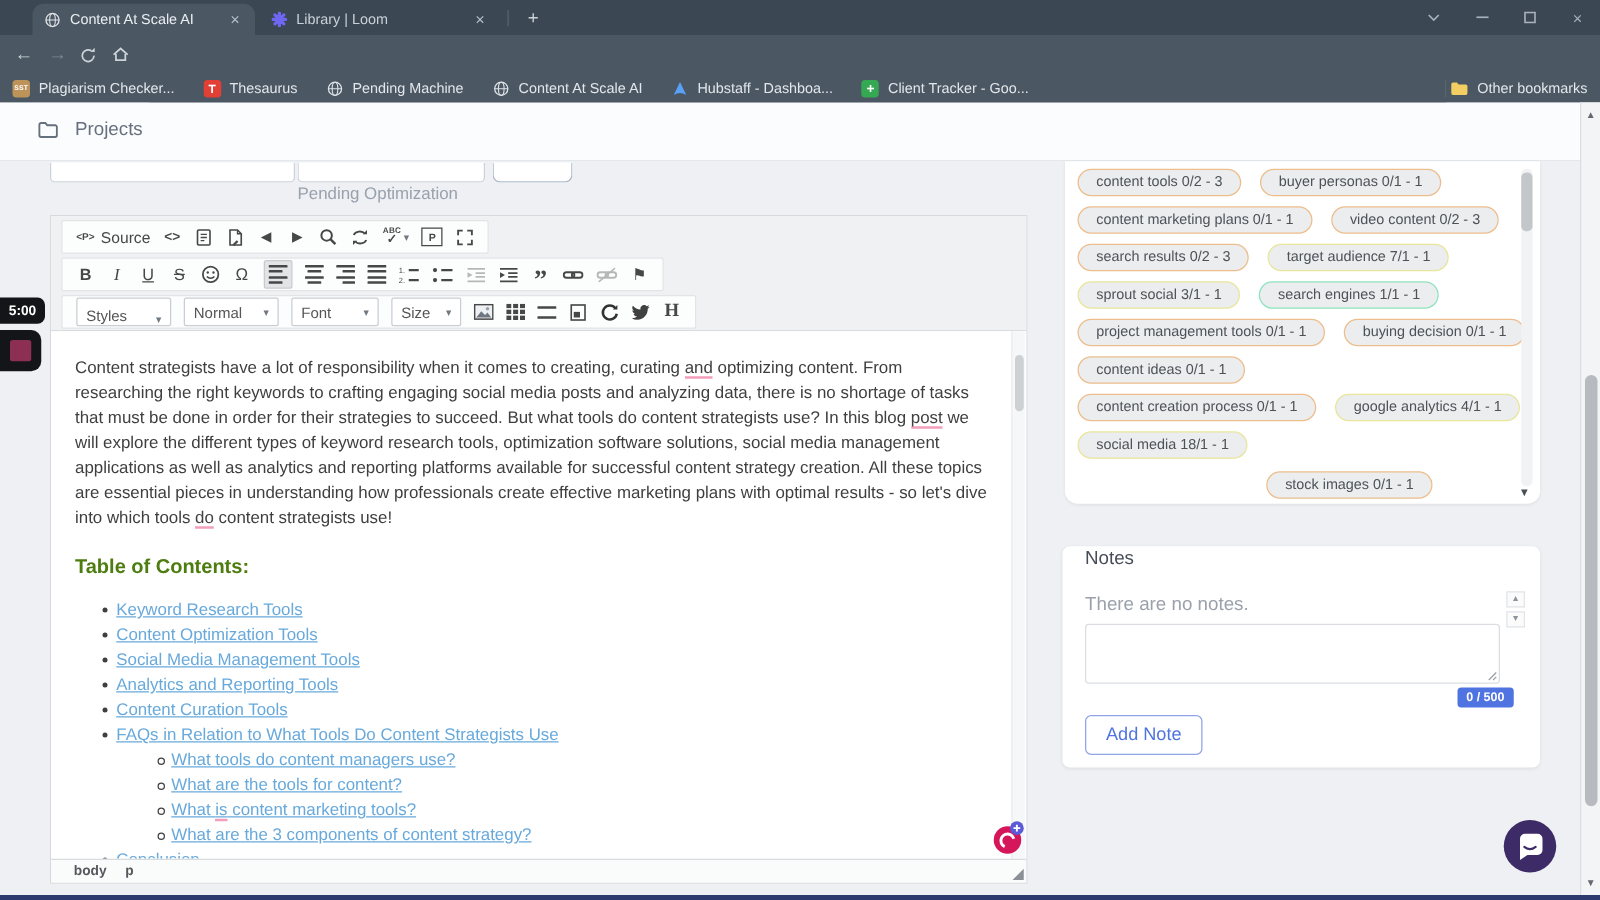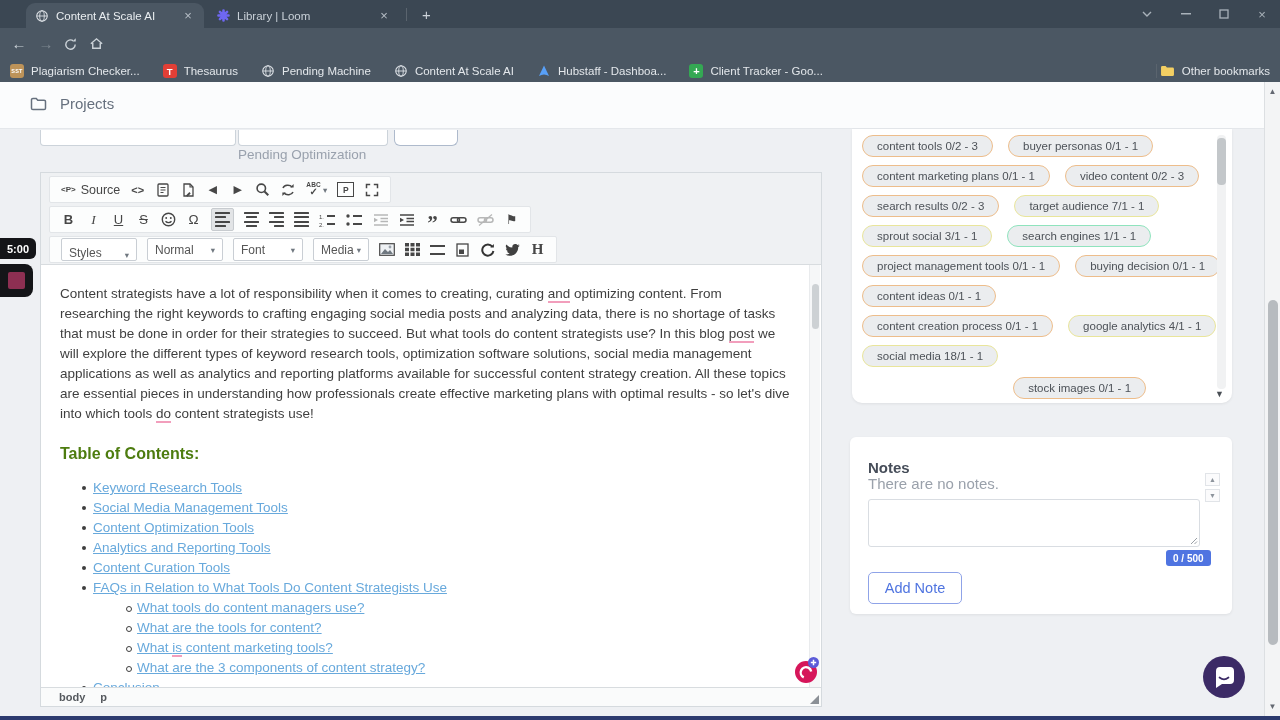--- a/index.html
+++ b/index.html
@@ -94,21 +94,21 @@
   .rec-stop i{width:17px;height:17px;background:#8d2f52;border-radius:2px}
   
   .kw-panel{position:absolute;left:852px;top:129px;width:380px;height:274px;background:#fff;border-radius:0 0 10px 10px;box-shadow:0 1px 3px rgba(0,0,0,.07);overflow:hidden;z-index:2}
   .kw-inner{padding:0 30px 0 10px;margin-top:-2px}
   .tag-row{display:flex;gap:15px;margin-top:8px}
   .tag{height:22px;display:inline-flex;align-items:center;padding:0 14px;border-radius:12px;background:#ebedef;border:1.5px solid;font-size:11.5px;color:#4d5258;white-space:nowrap;box-sizing:border-box}
   .kw-scroll{position:absolute;right:6px;top:6px;width:9px;height:254px;background:#f1f2f3;border-radius:4px}
   .kw-thumb{position:absolute;left:0;top:3px;width:9px;height:47px;background:#c3c7ca;border-radius:4px}
   .kw-more{position:absolute;right:8px;bottom:4px;font-size:9px;color:#4a4f55}
   .notes-card{position:absolute;left:850px;top:437px;width:382px;height:177px;background:#fff;border-radius:6px;box-shadow:0 1px 3px rgba(0,0,0,.07);z-index:2}
-  .notes-title{position:absolute;left:18px;top:22px;font-size:15px;color:#464d59;font-weight:bold}
+  .notes-title{position:absolute;left:18px;top:1px;font-size:15px;color:#464d59;font-weight:normal}
   .notes-empty{position:absolute;left:18px;top:38px;font-size:15px;color:#9aa1ab}
   .mini-scroll{position:absolute;right:12px;top:36px;display:flex;flex-direction:column;gap:3px;align-items:center}
   .mini-scroll span{font-size:7px;color:#8d949c;border:1px solid #e1e4e8;width:13px;height:11px;display:flex;align-items:center;justify-content:center;background:#fbfbfc}
   .notes-area{position:absolute;left:18px;top:62px;width:332px;height:48px;border:1px solid #d9dde2;border-radius:3px;resize:none;box-sizing:border-box;font-family:"Liberation Sans",sans-serif;font-size:13px;padding:5px}
   .area-grip{position:absolute;left:340px;top:100px;pointer-events:none}
   .notes-counter{position:absolute;left:316px;top:113px;background:#4f74e1;color:#fff;font-size:10px;font-weight:bold;border-radius:3px;padding:2.5px 7px}
   .add-note{position:absolute;left:18px;top:135px;width:94px;height:32px;background:#fff;border:1px solid #8fa3e8;border-radius:5px;color:#4f74e0;font-size:14.5px;display:flex;align-items:center;justify-content:center}
   
   .gr-widget{position:absolute;left:794px;top:656px;z-index:25}
   .chat-widget{position:absolute;left:1202px;top:655px;z-index:25}
@@ -482,21 +482,21 @@
           </span>
           <span class="dd" style="width: 76px;">
             <span>Normal</span>
             <span class="car">▾</span>
           </span>
           <span class="dd" style="width: 70px;">
             <span>Font</span>
             <span class="car">▾</span>
           </span>
           <span class="dd" style="width: 56px;">
-            <span>Media</span>
+            <span>Size</span>
             <span class="car">▾</span>
           </span>
           <span class="tbtn">
             <svg width="16" height="13" viewBox="0 0 16 13">
               <rect x=".7" y=".7" width="14.6" height="11.6" fill="#eef1f4" stroke="#474747" stroke-width="1.2"></rect>
               <circle cx="11" cy="4" r="1.4" fill="#9aa2aa"></circle>
               <path d="M2 11l4-5 3 3 2-2 3 4z" fill="#6f7880"></path>
             </svg>
           </span>
           <span class="tbtn">
@@ -538,22 +538,22 @@
             <span class="hgly">H</span>
           </span>
         </div></div>
   </div>
 
   <div class="ed-content">
     <p class="para" id="para"><span>Content strategists have a lot of responsibility when it comes to creating, curating </span><span class="hl">and</span><span> optimizing content. From researching the right keywords to crafting engaging social media posts and analyzing data, there is no shortage of tasks that must be done in order for their strategies to succeed. But what tools do content strategists use? In this blog </span><span class="hl">post</span><span> we will explore the different types of keyword research tools, optimization software solutions, social media management applications as well as analytics and reporting platforms available for successful content strategy creation. All these topics are essential pieces in understanding how professionals create effective marketing plans with optimal results - so let's dive into which tools </span><span class="hl">do</span><span> content strategists use!</span></p>
     <h2 class="toc-title">Table of Contents:</h2>
     <ul class="toc" id="toc-list">
         <li><span class="toclink"><span>Keyword Research Tools</span></span></li>
+        <li><span class="toclink"><span>Content Optimization Tools</span></span></li>
         <li><span class="toclink"><span>Social Media Management Tools</span></span></li>
-        <li><span class="toclink"><span>Content Optimization Tools</span></span></li>
         <li><span class="toclink"><span>Analytics and Reporting Tools</span></span></li>
         <li><span class="toclink"><span>Content Curation Tools</span></span></li>
         <li><span class="toclink"><span>FAQs in Relation to What Tools Do Content Strategists Use</span></span><ul>
             <li><span class="toclink"><span>What tools do content managers use?</span></span></li>
             <li><span class="toclink"><span>What are the tools for content?</span></span></li>
             <li><span class="toclink"><span>What </span><span class="hl">is</span><span> content marketing tools?</span></span></li>
             <li><span class="toclink"><span>What are the 3 components of content strategy?</span></span></li>
           </ul></li>
         <li><span class="toclink"><span>Conclusion</span></span></li>
       </ul>

